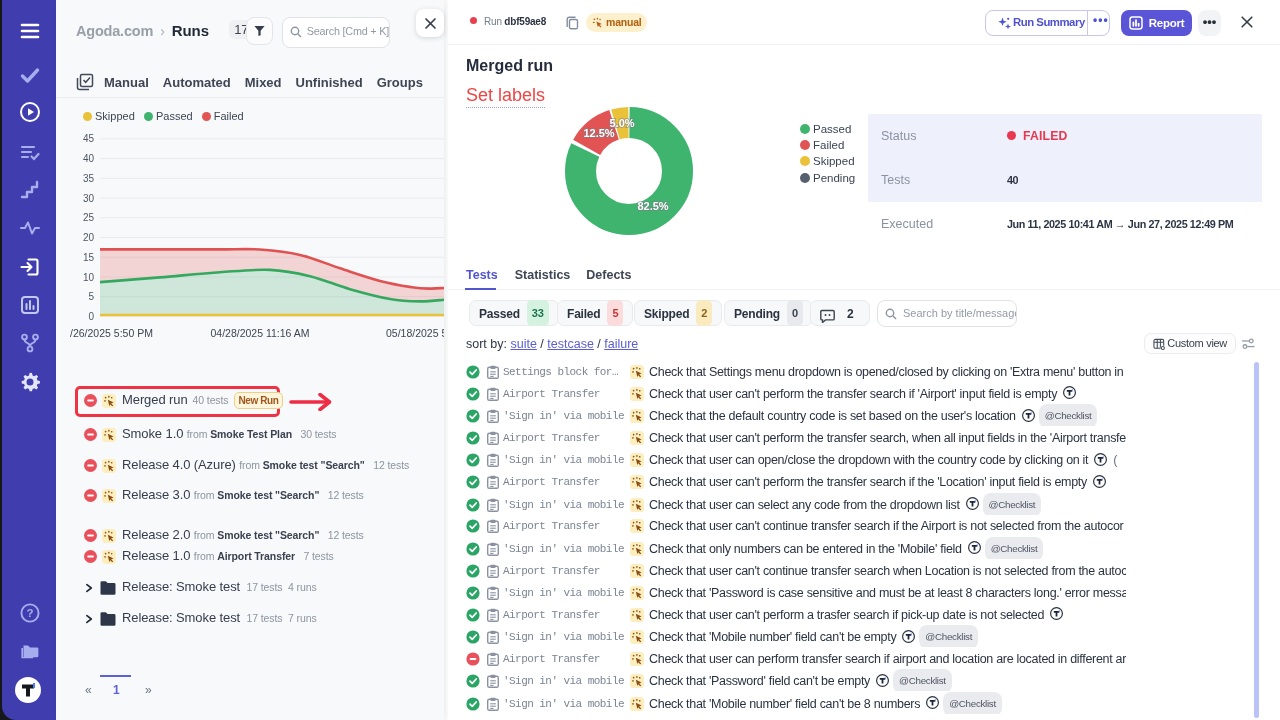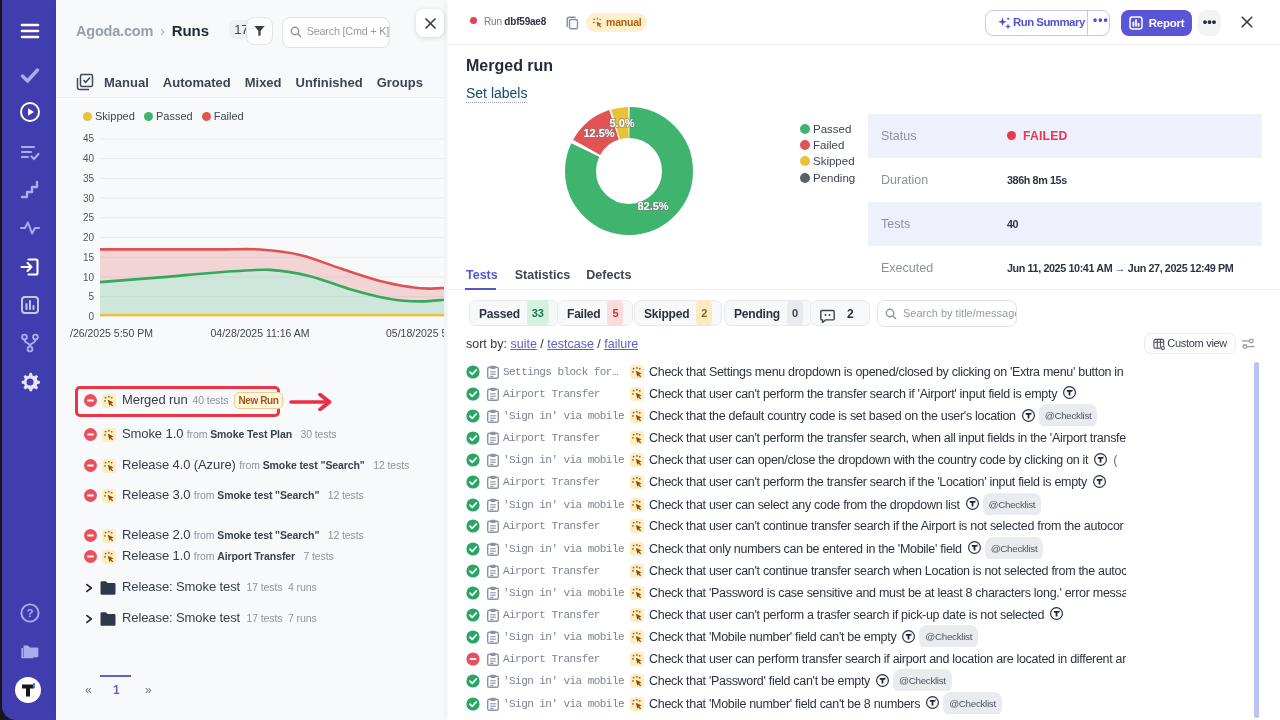--- a/index.html
+++ b/index.html
@@ -40,21 +40,21 @@
 .rhead { position:absolute; top:0; left:0; width:832px; height:45px; border-bottom:1px solid #eef0f3; background:#fff;}
 .runid { position:absolute; top:16px; left:22px; font-size:10px; color:#757d89; letter-spacing:-0.2px;}
 .runid b { color:#2c3342; }
 .manualbadge { position:absolute; top:13px; left:138px; height:19px; background:#fdf0cd; border-radius:10px; font-size:10.5px; font-weight:bold; color:#b2600f; padding:3px 5px 0 20px; letter-spacing:-0.2px;}
 .btn { position:absolute; border-radius:8px; font-size:13px; }
 .btn-rs { left:537px; top:10px; width:125px; height:26px; border:1px solid #c6c6ef; background:#fff; color:#4f52cf; font-weight:bold; }
 .btn-report { left:673px; top:10px; width:70.5px; height:26px; background:#5a55d6; color:#fff; font-weight:bold; line-height:26px; text-align:right; padding-right:7px; font-size:11.5px; letter-spacing:-0.2px;}
 .btn-dots { left:750px; top:10px; width:23px; height:26px; background:#f2f3f4; color:#272e3c; text-align:center; line-height:24px; letter-spacing:0px; font-weight:bold; font-size:13px;}
 .xclose { position:absolute; left:792px; top:15px; width:14px; height:14px; }
 .rtitle { position:absolute; top:57px; left:18px; font-size:16px; font-weight:bold; color:#242b3b; }
-.setlabels { position:absolute; top:85px; left:18px; font-size:14px; color:#0c4a6e; border-bottom:1px dotted #9b9fe2; padding-bottom:1px;}
+.setlabels { position:absolute; top:85px; left:18px; font-size:18px; color:#ef4444; border-bottom:1px dotted #9b9fe2; padding-bottom:1px;}
 
 .stable { position:absolute; left:420px; top:114px; width:394px; font-size:12.5px; }
 .srow { display:flex; height:44px; align-items:center; }
 .srow.odd { background:#eef1fb; }
 .srow .lab { width:139px; min-width:139px; padding-left:13px; color:#8a92a0; }
 .srow .val { color:#2d3444; font-weight:bold; font-size:10.8px; letter-spacing:-0.4px; white-space:nowrap; }
 
 .rtabs { position:absolute; top:268px; left:18px; font-size:12.5px; color:#3f4654; font-weight:bold;}
 .rtabs .act { color:#5156ce; }
 .rtabsline { position:absolute; top:289px; left:0px; width:832px; border-top:1px solid #f0f1f4; }
@@ -446,24 +446,20 @@
       <div><span class="dot" style="background:#3eb46f; width:10px; height:10px;"></span>Passed</div>
       <div><span class="dot" style="background:#e25454; width:10px; height:10px;"></span>Failed</div>
       <div><span class="dot" style="background:#e9c23a; width:10px; height:10px;"></span>Skipped</div>
       <div><span class="dot" style="background:#555f6d; width:10px; height:10px;"></span>Pending</div>
     </div>
     <div class="stable">
       <div class="srow odd">
           <span class="lab">Status</span>
           <span class="val" style="color:#e8374e; font-size:12.2px; letter-spacing:0.2px;"><span style="display:inline-block;width:9px;height:9px;border-radius:50%;background:#e8374e;margin-right:7px;"></span>FAILED</span>
         </div>
-      <div class="srow">
-          <span class="lab">Duration</span>
-          <span class="val">386h 8m 15s</span>
-        </div>
       <div class="srow odd">
           <span class="lab">Tests</span>
           <span class="val">40</span>
         </div>
       <div class="srow">
           <span class="lab">Executed</span>
           <span class="val">Jun 11, 2025 10:41 AM → Jun 27, 2025 12:49 PM</span>
         </div>
     </div>
     <div class="rtabs"><span class="act">Tests</span><span style="margin-left:17px;">Statistics</span><span style="margin-left:16px;">Defects</span></div>

